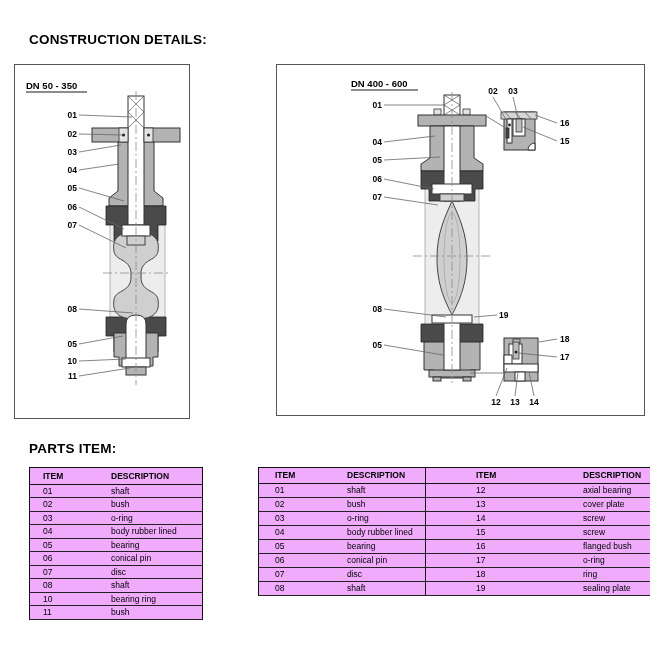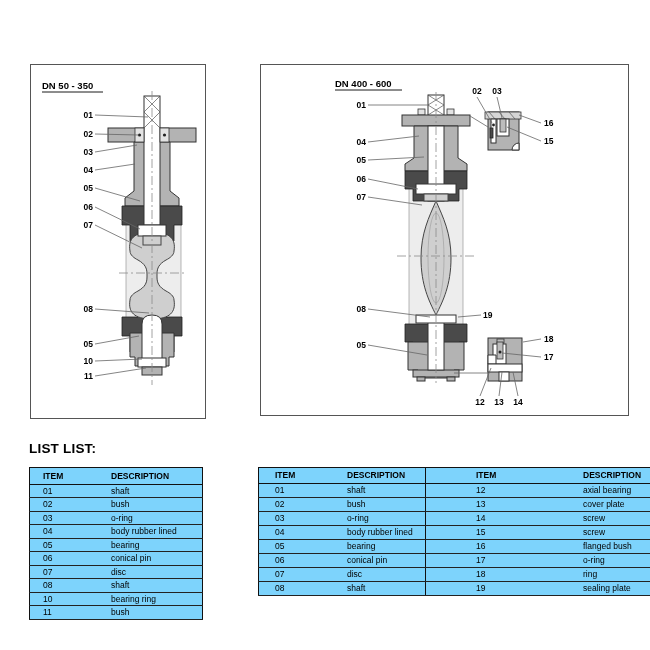--- a/index.html
+++ b/index.html
@@ -1,57 +1,58 @@
 <!DOCTYPE html>
 <html><head>
 <meta charset="utf-8">
 <style>
   html,body{margin:0;padding:0;background:#fff;}
   #page{position:relative;width:650px;height:650px;background:#fff;font-family:"Liberation Sans",sans-serif;color:#000;overflow:hidden;}
   .h-title{position:absolute;font-size:13.5px;font-weight:bold;letter-spacing:.2px;}
   #construction-title{left:29px;top:32px;}
   #partslist-title{left:29px;top:441px;}
   .dbox{position:absolute;border:1px solid #555;background:#fff;}
-  #boxL{left:30px;top:64px;width:174px;height:353px;}
-  #boxR{left:260px;top:64px;width:367px;height:350px;}
+  #boxL{left:14px;top:64px;width:174px;height:353px;}
+  #boxR{left:276px;top:64px;width:367px;height:350px;}
   svg{display:block;}
   .body{fill:#b3b3b3;stroke:#333;stroke-width:1;}
   .seal{fill:#4a4a4a;stroke:#222;stroke-width:.8;}
   .pipe{fill:#ededed;stroke:#999;stroke-width:.7;}
   .white{fill:#fff;stroke:#333;stroke-width:1;}
   .disc{fill:#cfcfcf;stroke:#444;stroke-width:1;}
   .bush{fill:#e3e3e3;stroke:#333;stroke-width:.8;}
   .screw{fill:#bdbdbd;stroke:#333;stroke-width:.8;}
   .plate{fill:#d6d6d6;stroke:#333;stroke-width:.8;}
   .dot{fill:#222;stroke:none;}
   .cl{stroke:#8a8a8a;stroke-width:.8;stroke-dasharray:9 3 2 3;fill:none;}
   .leader{stroke:#666;stroke-width:.8;fill:none;}
   .hatch{stroke:#555;stroke-width:.7;}
   .callout{font:bold 8.5px "Liberation Sans",sans-serif;fill:#000;}
   .dn{font:bold 9.5px "Liberation Sans",sans-serif;fill:#000;}
   .dnu{stroke:#000;stroke-width:.9;}
   .innerline{fill:none;stroke:#9a9a9a;stroke-width:.6;}
-  .ptable{position:absolute;border-collapse:collapse;table-layout:fixed;font-size:8.5px;color:#000;border:1.5px solid #111;background:#7dd3fc;}
+  .ptable{position:absolute;border-collapse:collapse;table-layout:fixed;font-size:8.5px;color:#000;border:1.5px solid #111;background:#f0abfc;}
   .ptable th,.ptable td{border-bottom:1px solid #222;padding:0;margin:0;white-space:nowrap;overflow:hidden;text-align:left;font-weight:normal;vertical-align:middle;}
   .ptable thead th{font-weight:bold;border-bottom:1.5px solid #111;}
   #tableL{left:29px;top:467px;width:174px;}
   #tableL th{height:15.5px;} #tableL td{height:12.5px;}
   #tableL .c1{width:68px;padding-left:13px;} #tableL .c2{padding-left:0;}
   #tableR{left:258px;top:467px;width:370px;}
   #tableR th{height:14.5px;} #tableR td{height:13px;}
   #tableR .c1{width:72px;padding-left:16px;}
   #tableR .c2{width:78px;}
   #tableR .c3{width:107px;padding-left:50px;border-left:1px solid #111;}
   #tableR .c4{width:113px;}
 </style>
 </head>
 <body>
 
 <div id="page">
 
+  <div id="construction-title" class="h-title">CONSTRUCTION DETAILS:</div>
 
   <div id="boxL" class="dbox">
     <svg width="174" height="353" viewBox="0 0 174 353">
       <text class="dn" x="11" y="24">DN 50 - 350</text>
       <line class="dnu" x1="11" y1="27" x2="72" y2="27"></line>
 
       <g>
         <rect class="pipe" x="95" y="155" width="55" height="106"></rect>
         <rect class="body" x="77" y="63" width="88" height="14"></rect>
         <path class="body" d="M103,77 h36 v49 l9,7 v8 h-54 v-8 l9,-7 z"></path>
@@ -212,21 +213,21 @@
         <text class="callout" text-anchor="start" x="222" y="253">19</text>
         <text class="callout" text-anchor="start" x="283" y="277">18</text>
         <text class="callout" text-anchor="start" x="283" y="295">17</text>
         <text class="callout" text-anchor="middle" x="219" y="340">12</text>
         <text class="callout" text-anchor="middle" x="238" y="340">13</text>
         <text class="callout" text-anchor="middle" x="257" y="340">14</text>
       </g>
     </svg>
   </div>
 
-  <div id="partslist-title" class="h-title">LIST LIST:</div>
+  <div id="partslist-title" class="h-title">PARTS ITEM:</div>
 
   <table id="tableL" class="ptable">
     <thead>
       <tr>
         <th class="c1">ITEM</th>
         <th class="c2">DESCRIPTION</th>
       </tr>
     </thead>
     <tbody>
       <tr>

